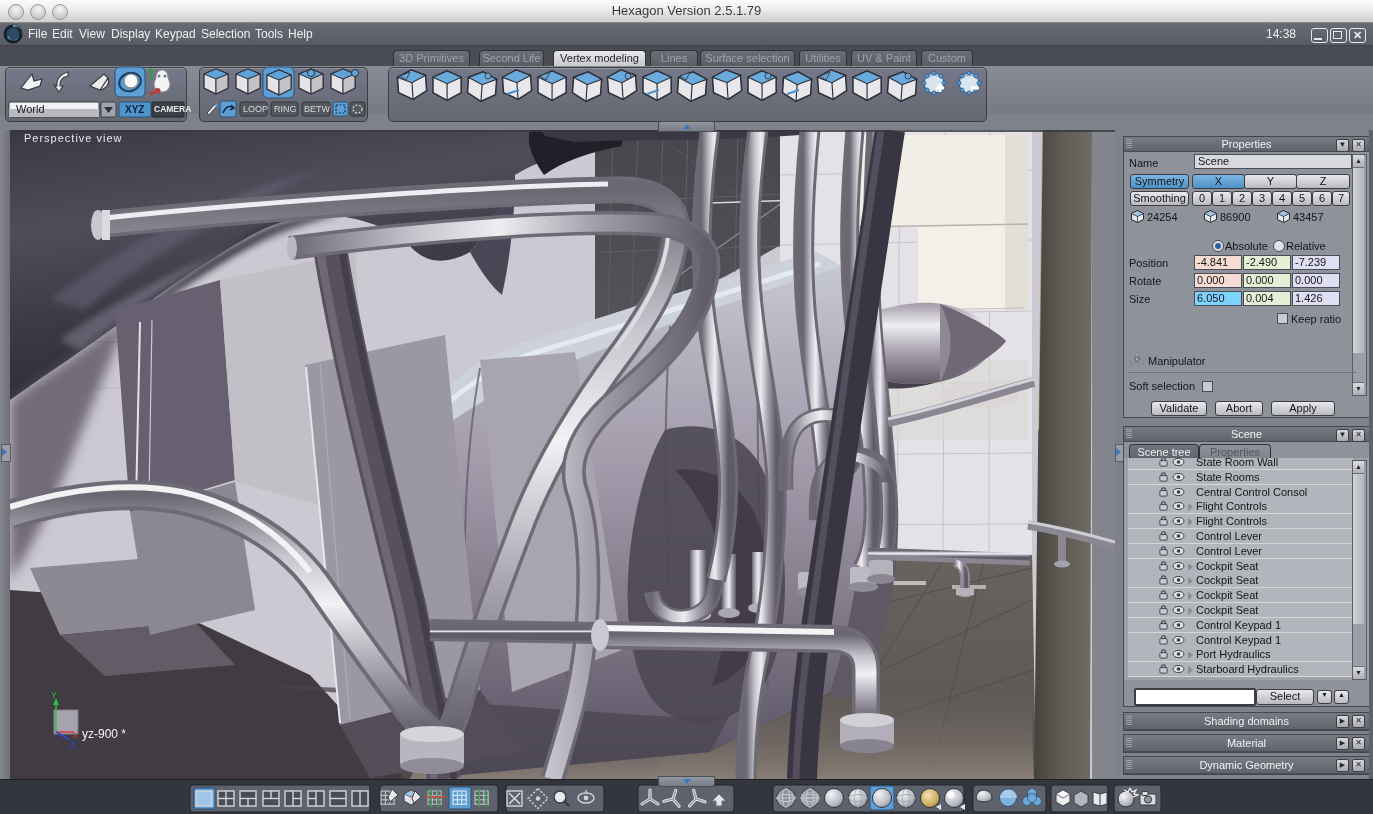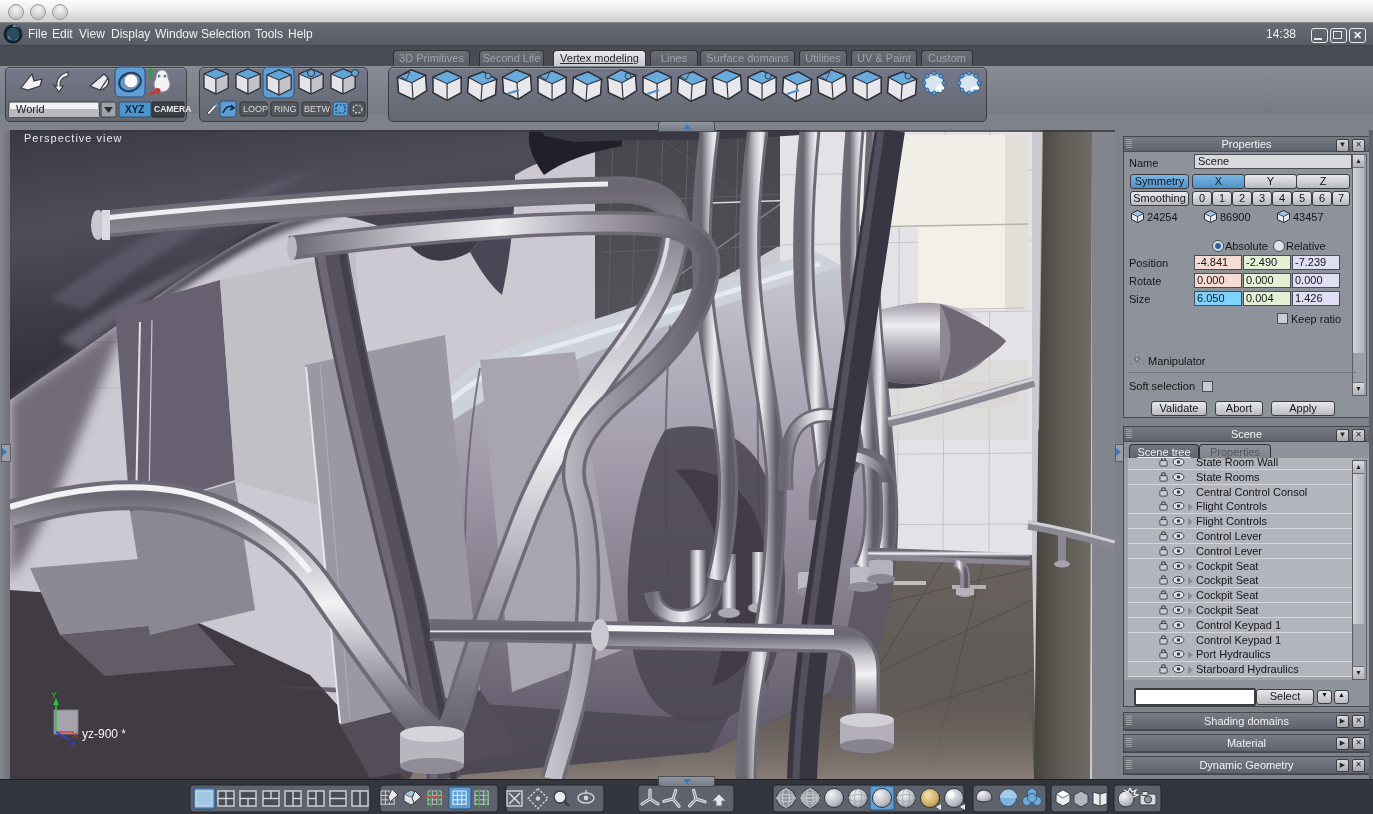--- a/index.html
+++ b/index.html
@@ -18,21 +18,21 @@
 
 #menubar{left:0;top:23px;width:1373px;height:22px;
   background:linear-gradient(#676b73,#595c64);border-bottom:1px solid #43454c;
   color:#f0f0f2;font-size:12px;}
 .mi{position:absolute;top:4px;}
 
 #tabstrip{left:0;top:46px;width:1373px;height:20px;background:#494c53;}
 .tab{position:absolute;top:4px;height:16px;border:1px solid #303238;border-bottom:none;
   border-radius:4px 4px 0 0;background:linear-gradient(#6a6e76,#585c64);
   color:#9fa3ab;font-size:11px;text-align:center;line-height:15px;}
-.tab.active{background:linear-gradient(#e8e8ec,#c6c6cc);color:#26262c;text-decoration:underline;}
+.tab.active{background:linear-gradient(#e8e8ec,#c6c6cc);color:#26262c;}
 #toolrow{left:0;top:66px;width:1373px;height:48px;background:linear-gradient(#888c94,#767a82);}
 .tgroup{position:absolute;border:1px solid #3a3d43;border-radius:5px;
   background:linear-gradient(#74788a,#64686f);box-shadow:inset 0 1px 0 #90949c;}
 
 .panel{position:absolute;background:#8e929a;border:1px solid #44474e;}
 .ptitle{position:absolute;left:0;top:0;right:0;height:14px;
   background:linear-gradient(#787c84,#5f636b);color:#f2f2f4;font-size:11px;
   text-align:center;line-height:14px;border-bottom:1px solid #4a4d54;}
 .pbtn{position:absolute;top:2px;width:11px;height:11px;background:linear-gradient(#d8d8dc,#a8a8ae);
   border:1px solid #3c3e44;border-radius:2px;font-size:8px;line-height:10px;text-align:center;color:#26262c;}
@@ -64,52 +64,53 @@
   border-top:4px solid transparent;border-bottom:4px solid transparent;}
 
 #bottombar{left:0;top:779px;width:1373px;height:35px;background:#33363d;border-top:1px solid #1e2025;}
 </style>
 </head>
 <body>
 <div class="abs" id="titlebar">
   <div class="tbtn" style="left:8px"></div>
   <div class="tbtn" style="left:30px"></div>
   <div class="tbtn" style="left:52px"></div>
+  <div id="title-text">Hexagon Version 2.5.1.79</div>
 </div>
 <div class="abs" id="menubar">
   <svg style="position:absolute;left:3px;top:1px" width="20" height="20" viewBox="0 0 20 20">
     <circle cx="10" cy="10" r="9.5" fill="#16222e"></circle>
     <path d="M10,1 A9,9 0 0 1 19,10 A7,7 0 0 0 10,3 Z" fill="#7fb2d8"></path>
     <circle cx="10" cy="10" r="6.5" fill="#2c4a62"></circle>
     <path d="M4,13 A6.5,6.5 0 0 0 16,11 A5,5 0 0 1 6,12 Z" fill="#5a88aa"></path>
   </svg>
   <div class="mi" style="left:1311px;top:5px;width:15px;height:13px;border:1.5px solid #e8e8ec;border-radius:3px">
     <div style="position:absolute;left:2px;bottom:2px;width:8px;height:2px;background:#e8e8ec"></div>
     </div>
   <div class="mi" style="left:1330px;top:5px;width:15px;height:13px;border:1.5px solid #e8e8ec;border-radius:3px">
     <div style="position:absolute;left:2px;top:2px;width:7px;height:6px;border:1.5px solid #e8e8ec"></div>
     </div>
   <div class="mi" style="left:1349px;top:5px;width:15px;height:13px;border:1.5px solid #e8e8ec;border-radius:3px;
     font-size:11px;font-weight:bold;text-align:center;line-height:12px">✕</div>
   <div class="mi" style="left:28px">File</div>
   <div class="mi" style="left:52px">Edit</div>
   <div class="mi" style="left:79px">View</div>
   <div class="mi" style="left:111px">Display</div>
-  <div class="mi" style="left:155px">Window</div>
+  <div class="mi" style="left:155px">Keypad</div>
   <div class="mi" style="left:201px">Selection</div>
   <div class="mi" style="left:255px">Tools</div>
   <div class="mi" style="left:288px">Help</div>
   <div class="mi" style="left:1266px">14:38</div>
 </div>
 <div class="abs" id="tabstrip">
   <div class="tab" style="left:393px;width:75px">3D Primitives</div>
   <div class="tab" style="left:479px;width:63px">Second Life</div>
   <div class="tab active" style="left:553px;width:91px">Vertex modeling</div>
   <div class="tab" style="left:650px;width:46px">Lines</div>
-  <div class="tab" style="left:700px;width:93px">Surface domains</div>
+  <div class="tab" style="left:700px;width:93px">Surface selection</div>
   <div class="tab" style="left:799px;width:46px">Utilities</div>
   <div class="tab" style="left:851px;width:64px">UV &amp; Paint</div>
   <div class="tab" style="left:921px;width:50px">Custom</div>
 </div>
 <div class="abs" id="toolrow">
   <div class="tgroup" style="left:5px;top:1px;width:180px;height:53px"></div>
   <div class="tgroup" style="left:199px;top:1px;width:167px;height:53px"></div>
   <div class="tgroup" style="left:388px;top:1px;width:597px;height:53px"></div>
   <svg width="1373" height="64" viewBox="0 66 1373 64" style="position:absolute;left:0;top:0">
   <defs>

